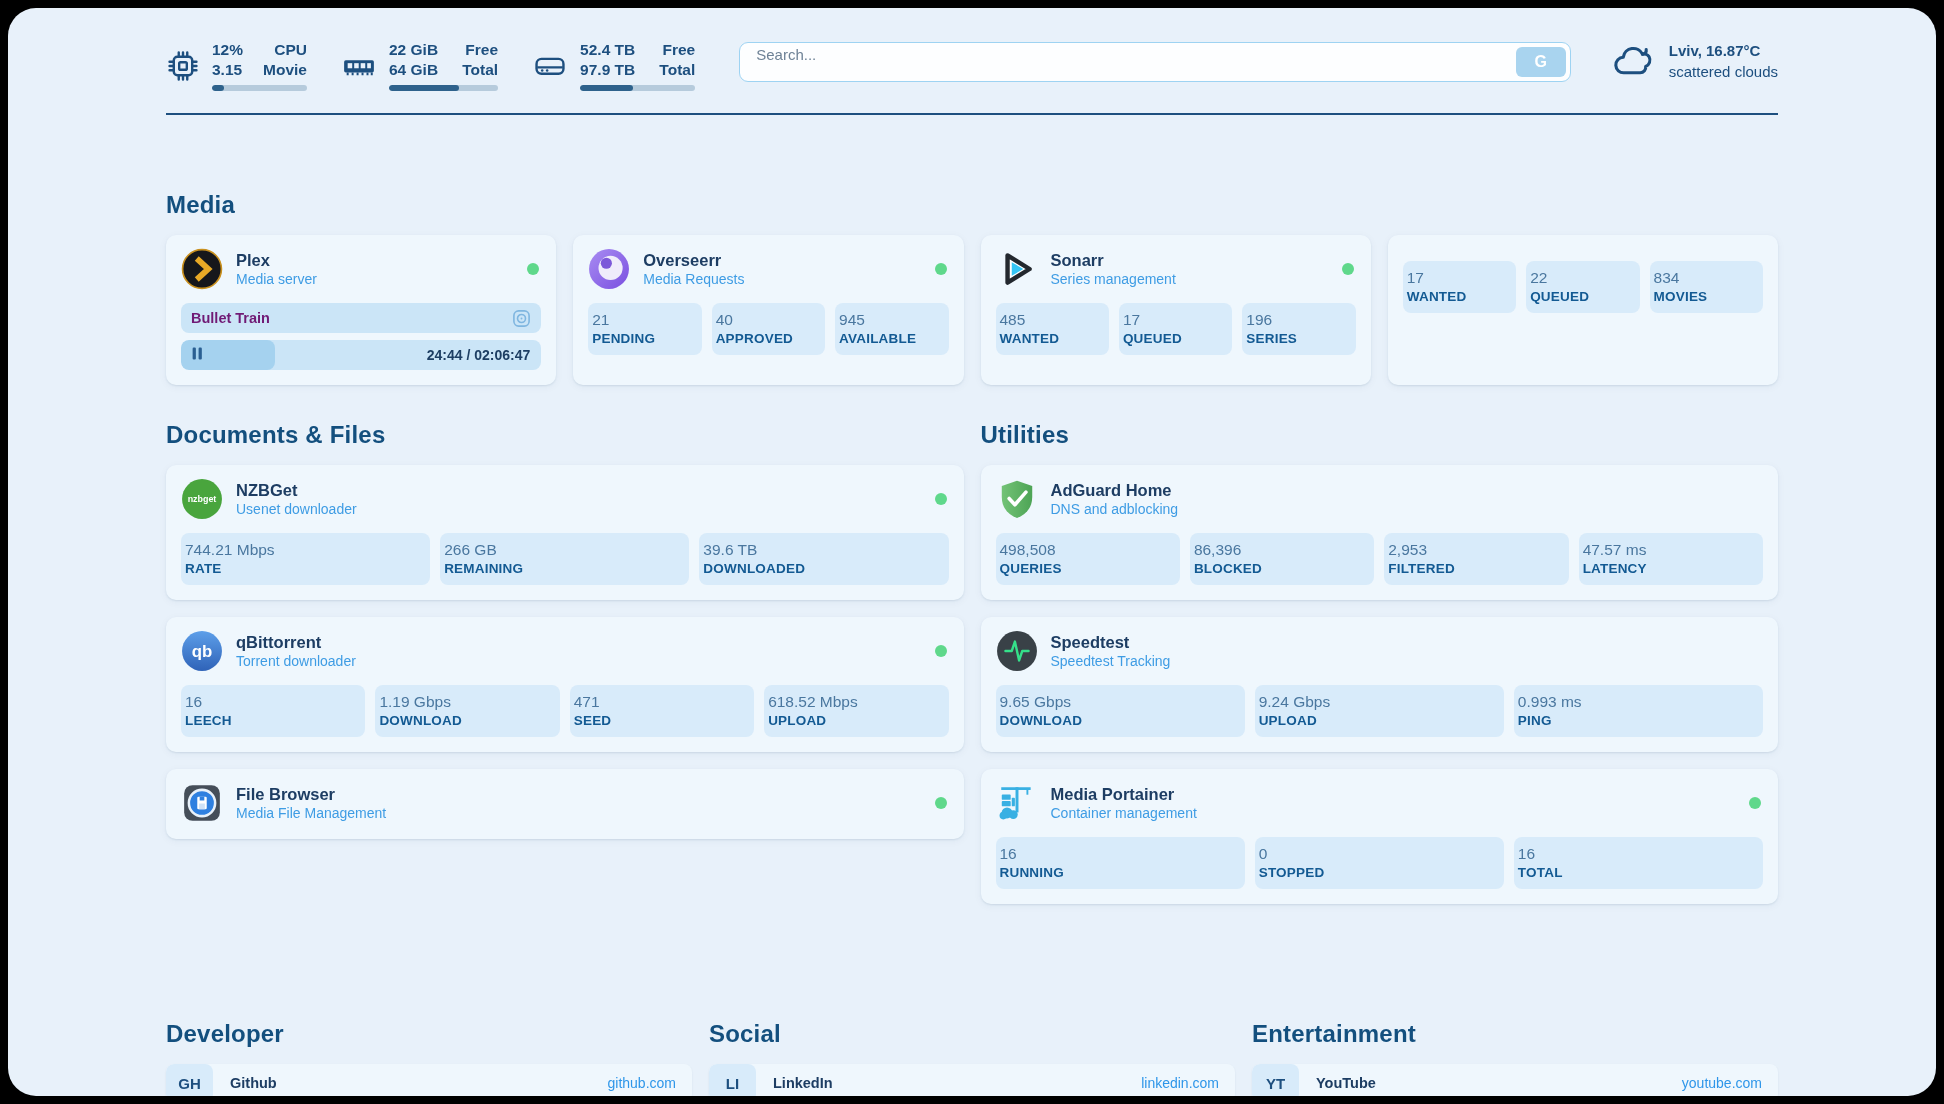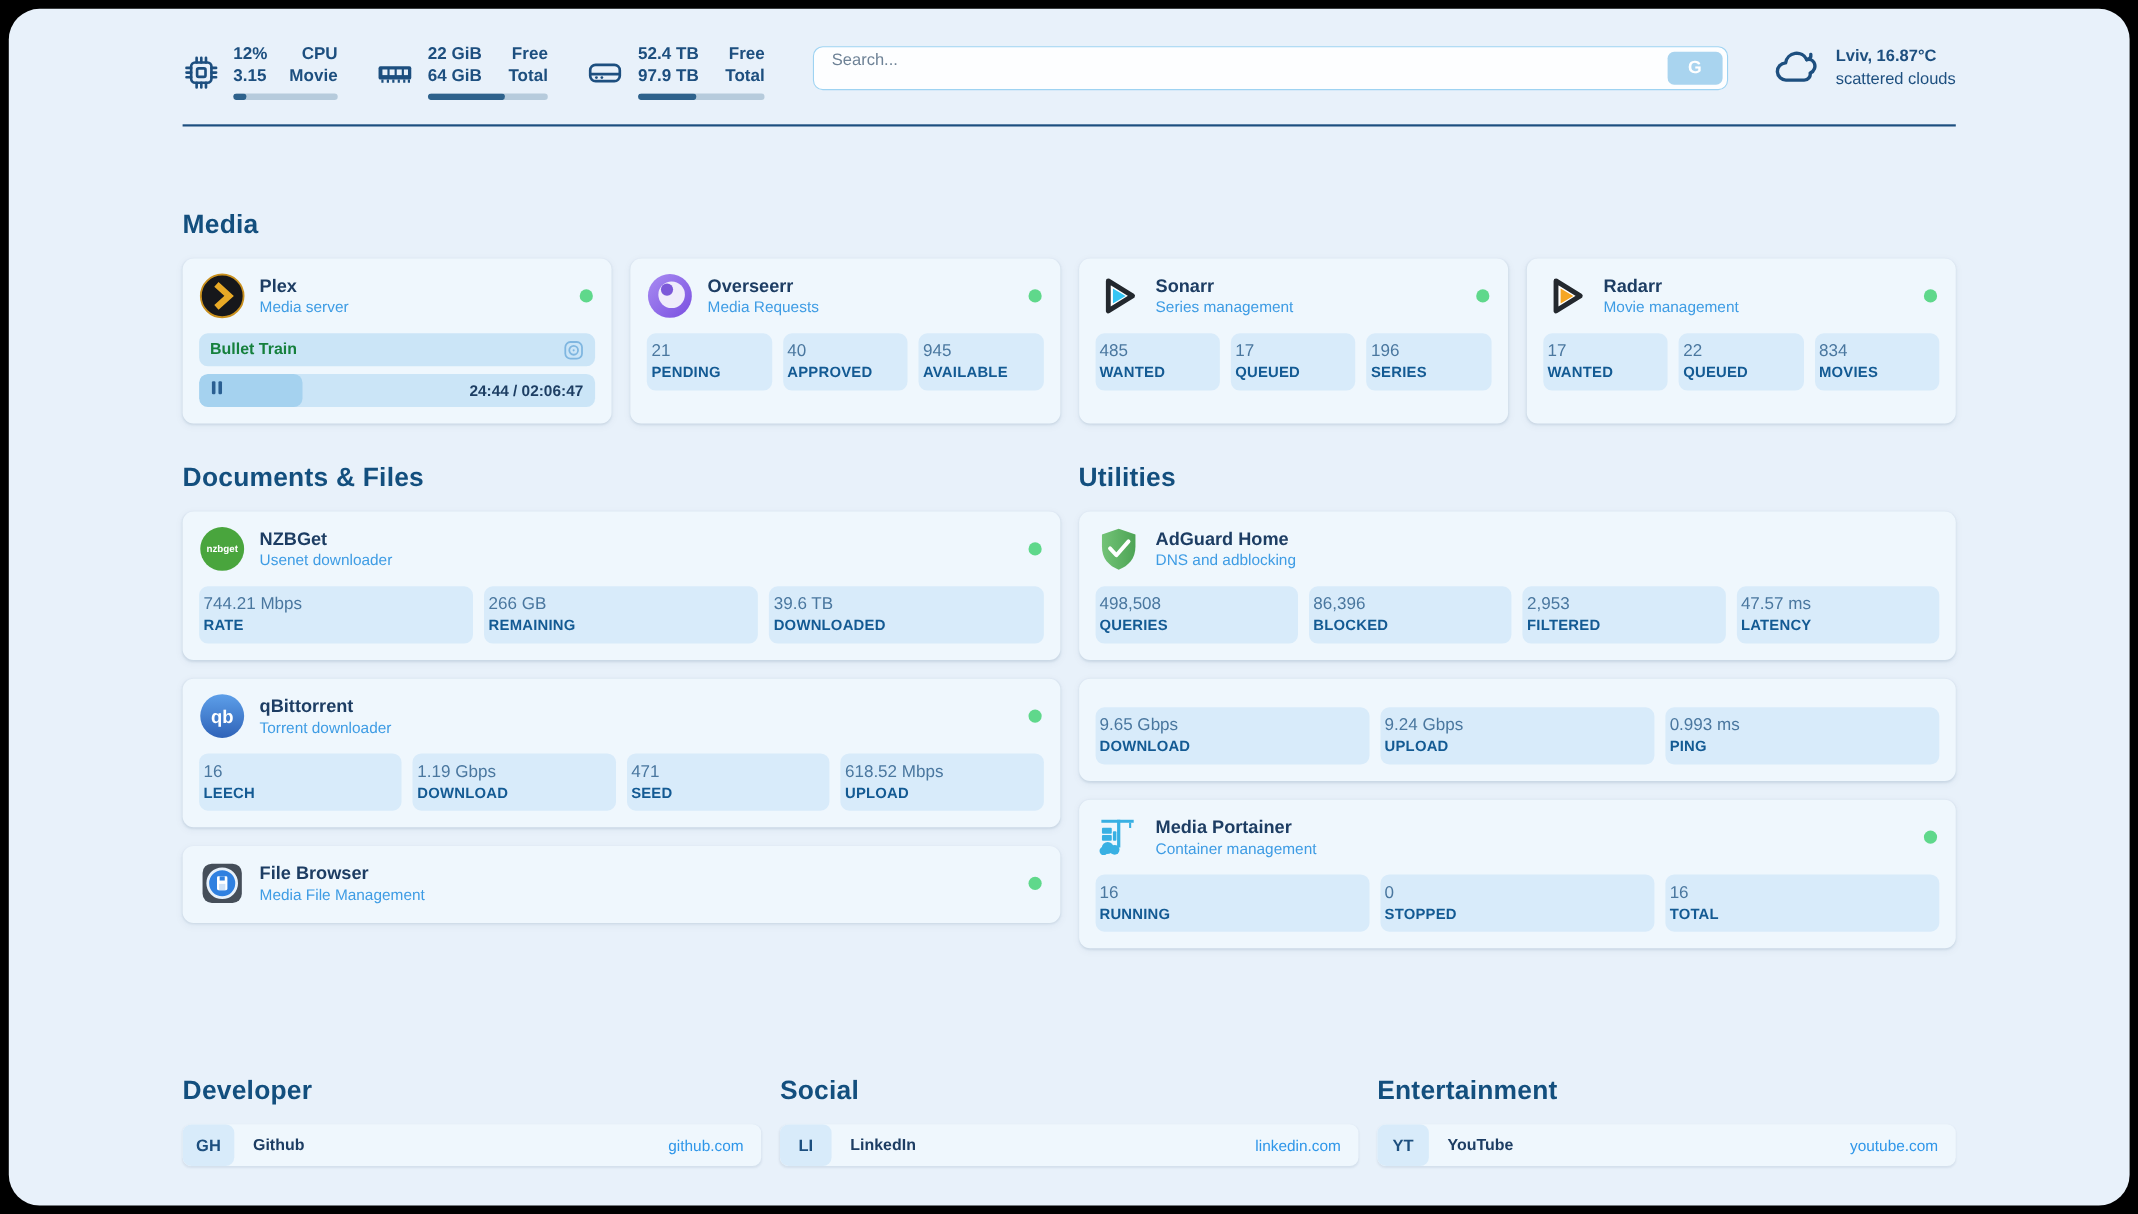--- a/index.html
+++ b/index.html
@@ -60,21 +60,21 @@
   .dot { position:absolute; right:2px; top:50%; margin-top:-6px; width:12px; height:12px; border-radius:50%; }
 
   .stat-row { display:flex; gap:10px; margin-top:13px; }
   .stat-box { flex:1; background:#d8ebfa; border-radius:8px; text-align:left; padding:8px 4px 9px; }
   .stat-val { font-size:15.5px; color:#4a779f; }
   .stat-lab { font-size:13.5px; font-weight:700; color:#135a93; margin-top:2px; letter-spacing:.2px; }
 
   
   .player { margin-top:13px; }
   .media-row { background:#cbe5f7; border-radius:8px; height:30px; display:flex; align-items:center; padding:0 10px; }
-  .media-title { font-size:14.5px; font-weight:700; color:#15803d; }
+  .media-title { font-size:14.5px; font-weight:700; color:#701a75; }
   .media-row .icon { margin-left:auto; display:flex; }
   .progress-row { position:relative; background:#cbe5f7; border-radius:8px; height:30px; margin-top:7px; overflow:hidden; }
   .progress-fill { position:absolute; left:0; top:0; bottom:0; background:#a5d2ef; border-radius:8px; display:flex; align-items:center; padding-left:11px; }
   .time { position:absolute; right:11px; top:0; line-height:30px; font-size:14px; font-weight:700; color:#1d3e63; }
 
   
   .three-col { display:grid; grid-template-columns:1fr 1fr 1fr; gap:17px; margin-top:0; padding-bottom:46px; }
   .bm-list { display:flex; flex-direction:column; gap:11px; margin-top:16px; }
   .bm-row {
     display:flex; align-items:center; height:38px; background:#eff7fd; border-radius:8px;
@@ -287,33 +287,20 @@
                 <div class="stat-val">17</div>
                 <div class="stat-lab">QUEUED</div>
               </div>
               <div class="stat-box">
                 <div class="stat-val">196</div>
                 <div class="stat-lab">SERIES</div>
               </div>
             </div>
           </div>
           <div class="card">
-            <div class="card-head">
-              <span class="svc-icon">
-                <svg viewBox="0 0 40 40">
-                  <path d="M11 7 L32 20 L11 33 Z" fill="#fff" stroke="#23282e" stroke-width="4.2" stroke-linejoin="round"></path>
-                  <path d="M15 13.5 L26 20 L15 26.5 Z" fill="#f6a623"></path>
-                </svg>
-              </span>
-              <div>
-                <div class="svc-name">Radarr</div>
-                <div class="svc-desc">Movie management</div>
-              </div>
-              <span class="dot" style="background: rgb(95, 216, 139);"></span>
-            </div>
             <div class="stat-row">
               <div class="stat-box">
                 <div class="stat-val">17</div>
                 <div class="stat-lab">WANTED</div>
               </div>
               <div class="stat-box">
                 <div class="stat-val">22</div>
                 <div class="stat-lab">QUEUED</div>
               </div>
               <div class="stat-box">
@@ -452,20 +439,32 @@
                   <div class="stat-val">2,953</div>
                   <div class="stat-lab">FILTERED</div>
                 </div>
                 <div class="stat-box">
                   <div class="stat-val">47.57 ms</div>
                   <div class="stat-lab">LATENCY</div>
                 </div>
               </div>
             </div>
             <div class="card">
+              <div class="card-head">
+                <span class="svc-icon">
+                  <svg viewBox="0 0 40 40">
+                    <circle cx="20" cy="20" r="19" fill="#394147"></circle>
+                    <polyline points="9,20 15,20 18,11 22,29 25,20 31,20" fill="none" stroke="#35e08a" stroke-width="2.3" stroke-linejoin="round" stroke-linecap="round"></polyline>
+                  </svg>
+                </span>
+                <div>
+                  <div class="svc-name">Speedtest</div>
+                  <div class="svc-desc">Speedtest Tracking</div>
+                </div>
+              </div>
               <div class="stat-row">
                 <div class="stat-box">
                   <div class="stat-val">9.65 Gbps</div>
                   <div class="stat-lab">DOWNLOAD</div>
                 </div>
                 <div class="stat-box">
                   <div class="stat-val">9.24 Gbps</div>
                   <div class="stat-lab">UPLOAD</div>
                 </div>
                 <div class="stat-box">

